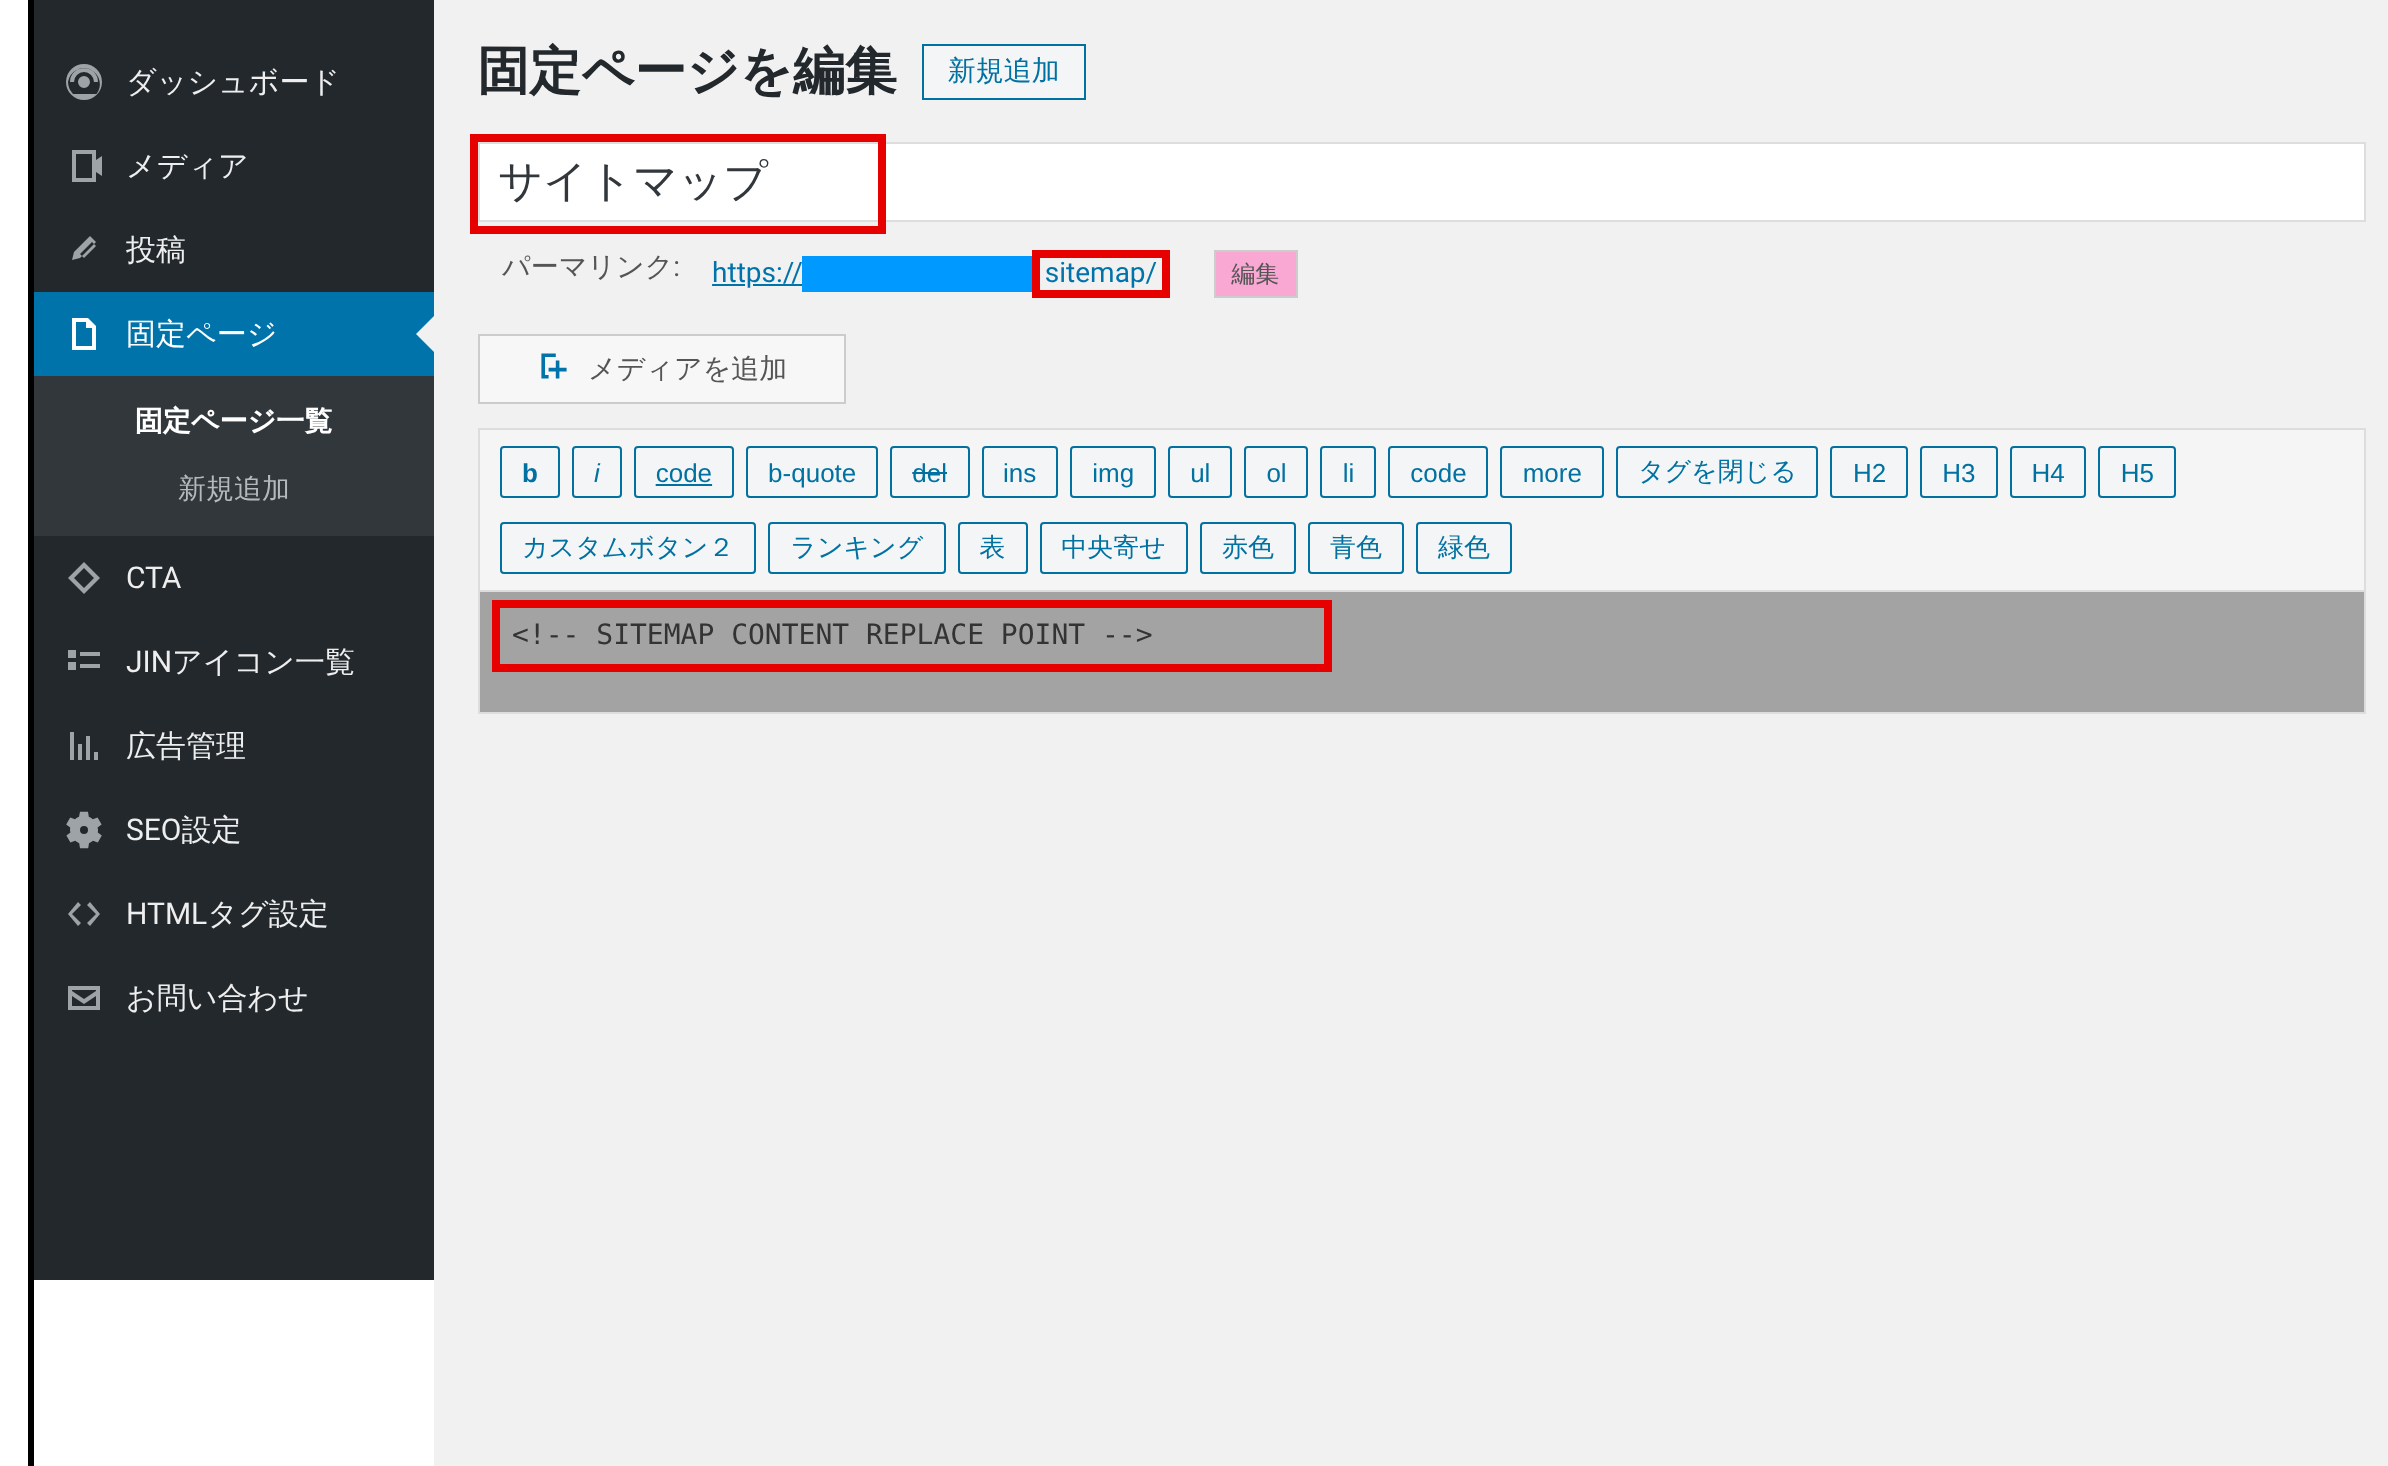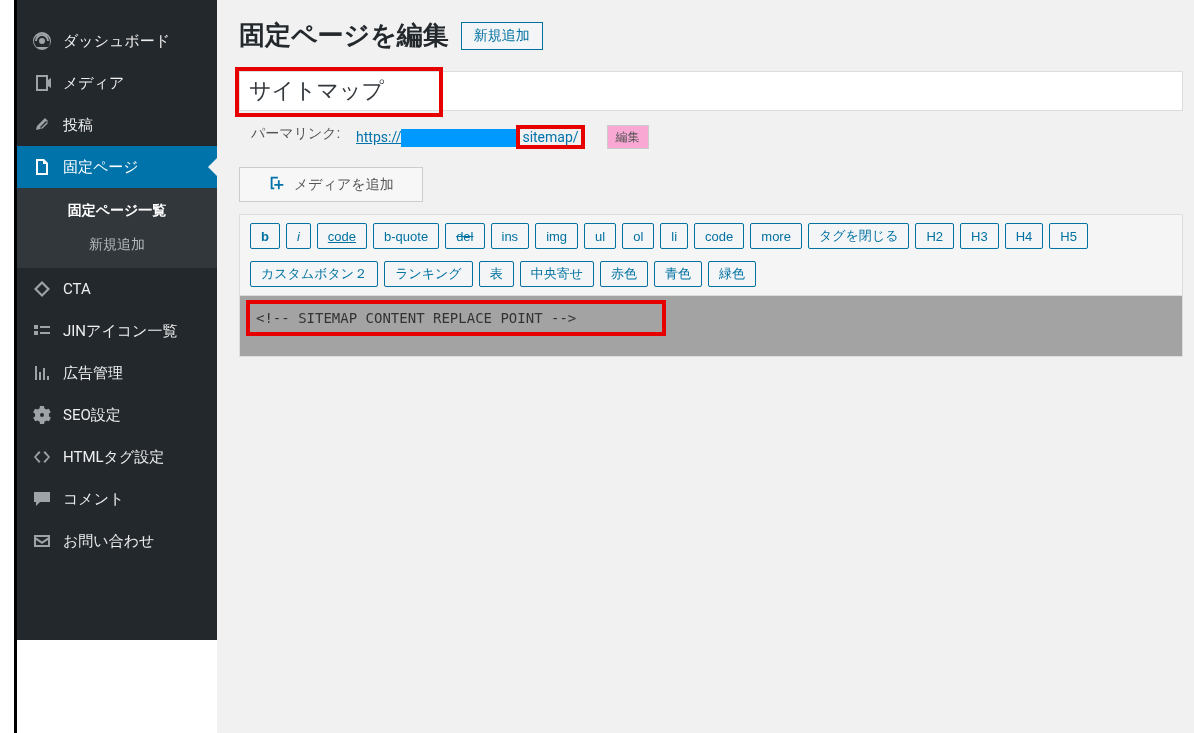--- a/index.html
+++ b/index.html
@@ -119,28 +119,20 @@
         </span>
       <span>SEO設定</span>
     </div>
     <div class="sidebar-item">
       <span class="icon">
           <svg viewBox="0 0 20 20">
             <path d="M7 4l-5 6 5 6 1.5-1.5L4 10l4.5-4.5L7 4zm6 0l5 6-5 6-1.5-1.5L16 10l-4.5-4.5L13 4z"></path>
           </svg>
         </span>
       <span>HTMLタグ設定</span>
-    </div>
-    <div class="sidebar-item">
-      <span class="icon">
-          <svg viewBox="0 0 20 20">
-            <path d="M2 3h16v10H8l-4 4v-4H2V3z"></path>
-          </svg>
-        </span>
-      <span>コメント</span>
     </div>
     <div class="sidebar-item">
       <span class="icon">
           <svg viewBox="0 0 20 20">
             <path d="M2 4h16v12H2V4zm2 2v.5l6 4 6-4V6H4zm0 3v5h12V9l-6 4-6-4z"></path>
           </svg>
         </span>
       <span>お問い合わせ</span>
     </div>
   </div>

